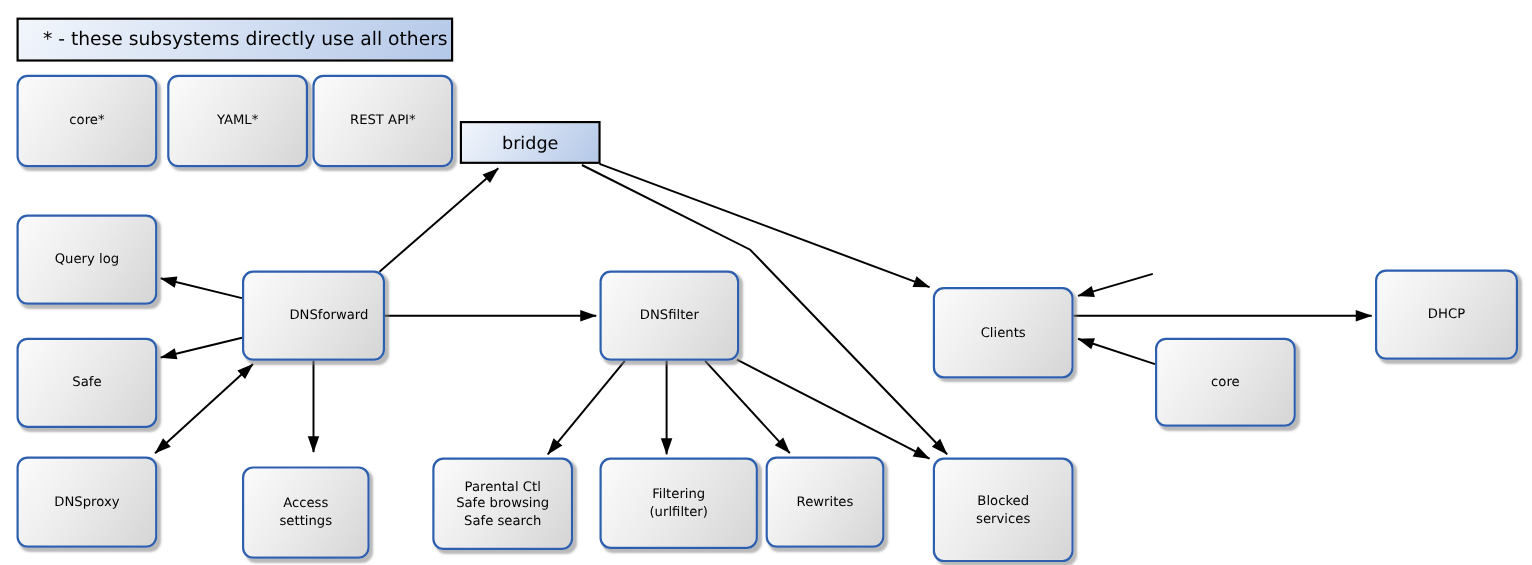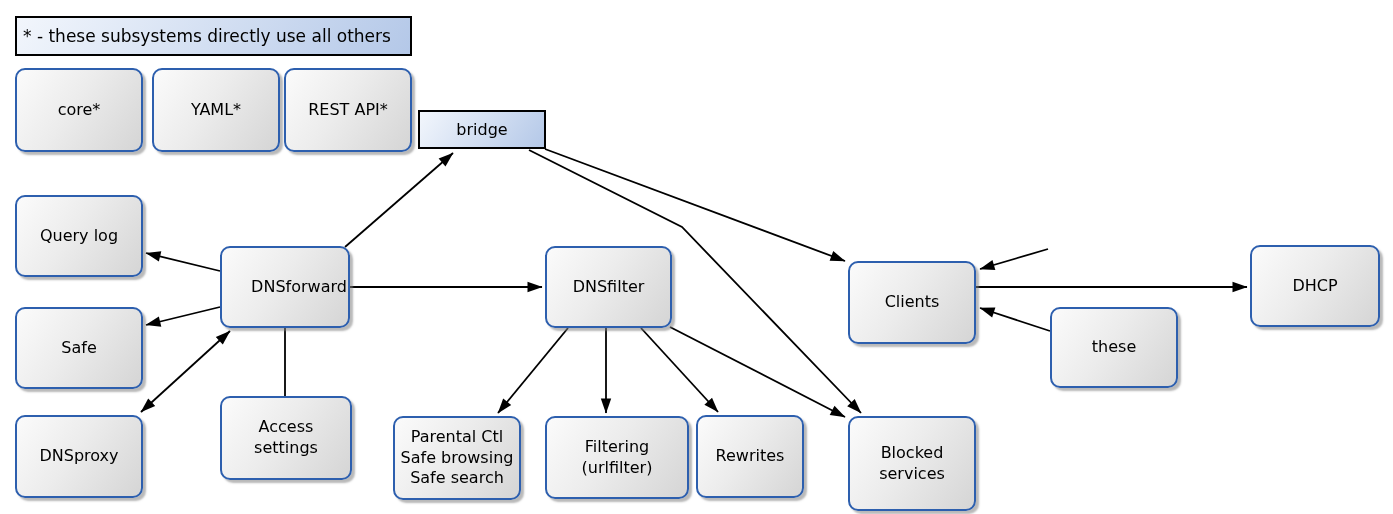--- a/index.html
+++ b/index.html
@@ -16,45 +16,45 @@
 
   .node{
     position:absolute;
     box-sizing:border-box;
     border:2px solid #2d5fae;
     border-radius:10px;
     background:linear-gradient(125deg,#fbfbfb 0%,#ececec 45%,#d5d5d5 100%);
     box-shadow:3px 3px 2px rgba(128,128,128,0.55);
     display:flex;align-items:center;justify-content:center;
     text-align:center;
-    font-size:16px;
+    font-size:12px;
     line-height:1.3;
     white-space:pre-line;
   }
   .bluebox{
     position:absolute;
     box-sizing:border-box;
     border:2px solid #000;
     background:linear-gradient(125deg,#f2f6fc 0%,#d3dff2 50%,#b4c8e8 100%);
     display:flex;align-items:center;
     font-size:16px;
     white-space:pre-line;
   }
   .bluebox.center{justify-content:center;text-align:right;}
-  #legend-box{left:15px;top:16px;width:397px;height:40px;padding-left:6px;font-size:17px;}
+  #legend-box{left:15px;top:16px;width:397px;height:40px;padding-left:22px;font-size:17px;}
   #node-bridge{left:418px;top:110px;width:128px;height:39px;}
 
   #node-core{left:15px;top:68px;width:128px;height:84px;}
   #node-yaml{left:152px;top:68px;width:128px;height:84px;}
   #node-rest-api{left:284px;top:68px;width:128px;height:84px;}
   #node-query-log{left:15px;top:195px;width:128px;height:82px;}
   #node-stats{left:15px;top:307px;width:128px;height:82px;}
   #node-dnsproxy{left:15px;top:415px;width:128px;height:83px;}
   #node-dnsforward{left:220px;top:246px;width:130px;height:82px;padding-left:28px;}
-  #node-access-settings{left:220px;top:396px;width:132px;height:84px;}
+  #node-access-settings{left:220px;top:424px;width:116px;height:84px;}
   #node-dnsfilter{left:545px;top:246px;width:127px;height:82px;}
   #node-parental{left:393px;top:416px;width:128px;height:84px;}
   #node-filtering{left:545px;top:416px;width:144px;height:83px;}
   #node-rewrites{left:696px;top:415px;width:108px;height:83px;}
   #node-blocked-services{left:848px;top:416px;width:128px;height:95px;}
   #node-clients{left:848px;top:245px;width:128px;height:83px;margin-top:16px;}
   #node-whois{left:1048px;top:195px;width:130px;height:82px;}
   #node-rdns{left:1050px;top:307px;width:128px;height:81px;}
   #node-dhcp{left:1250px;top:245px;width:130px;height:82px;}
 </style>
@@ -103,16 +103,16 @@
   <div id="node-dnsfilter" class="node">DNSfilter</div>
   <div id="node-parental" class="node">Parental Ctl
 Safe browsing
 Safe search</div>
   <div id="node-filtering" class="node">Filtering
 (urlfilter)</div>
   <div id="node-rewrites" class="node">Rewrites</div>
   <div id="node-blocked-services" class="node">Blocked
 services</div>
   <div id="node-clients" class="node">Clients</div>
-  <div id="node-rdns" class="node">these</div>
+  <div id="node-rdns" class="node">core</div>
   <div id="node-dhcp" class="node">DHCP</div>
 
 </div>
 
 </body></html>

